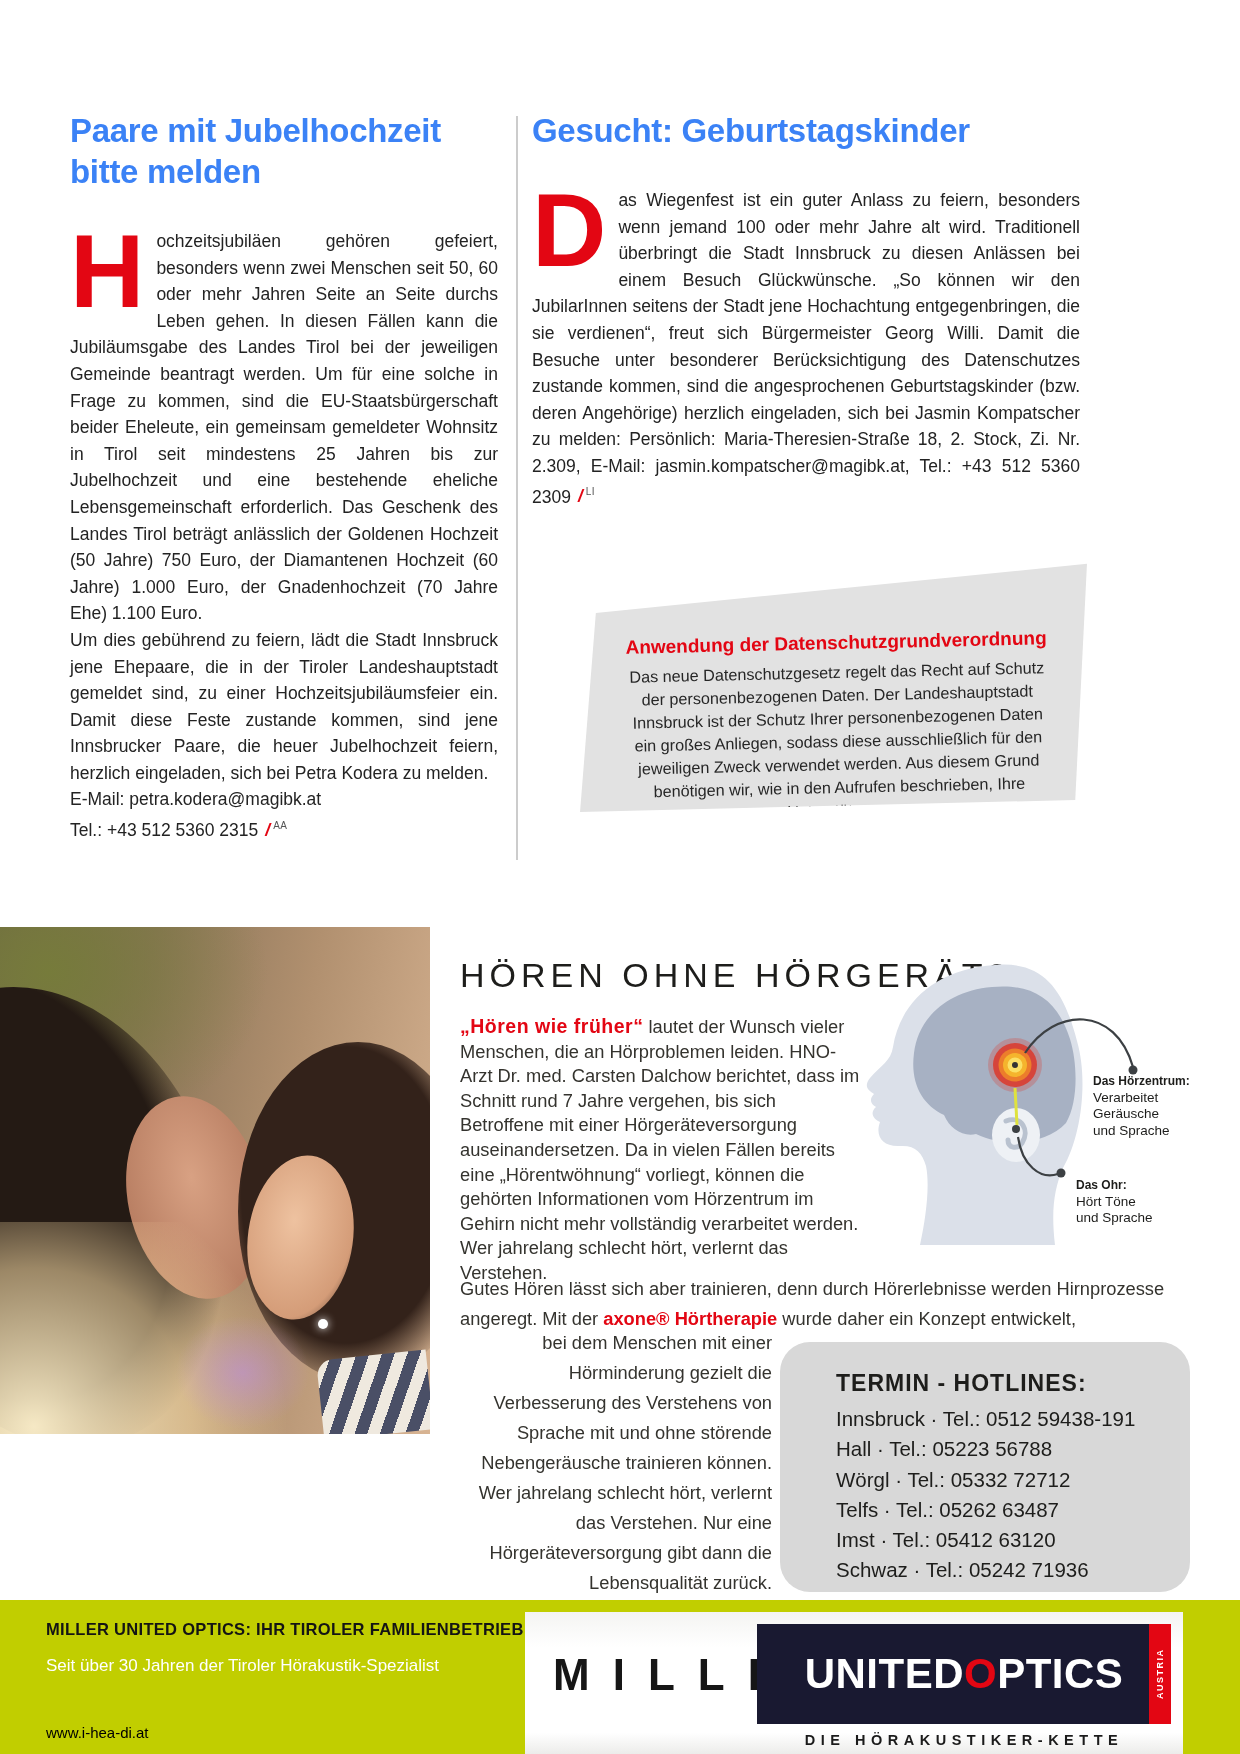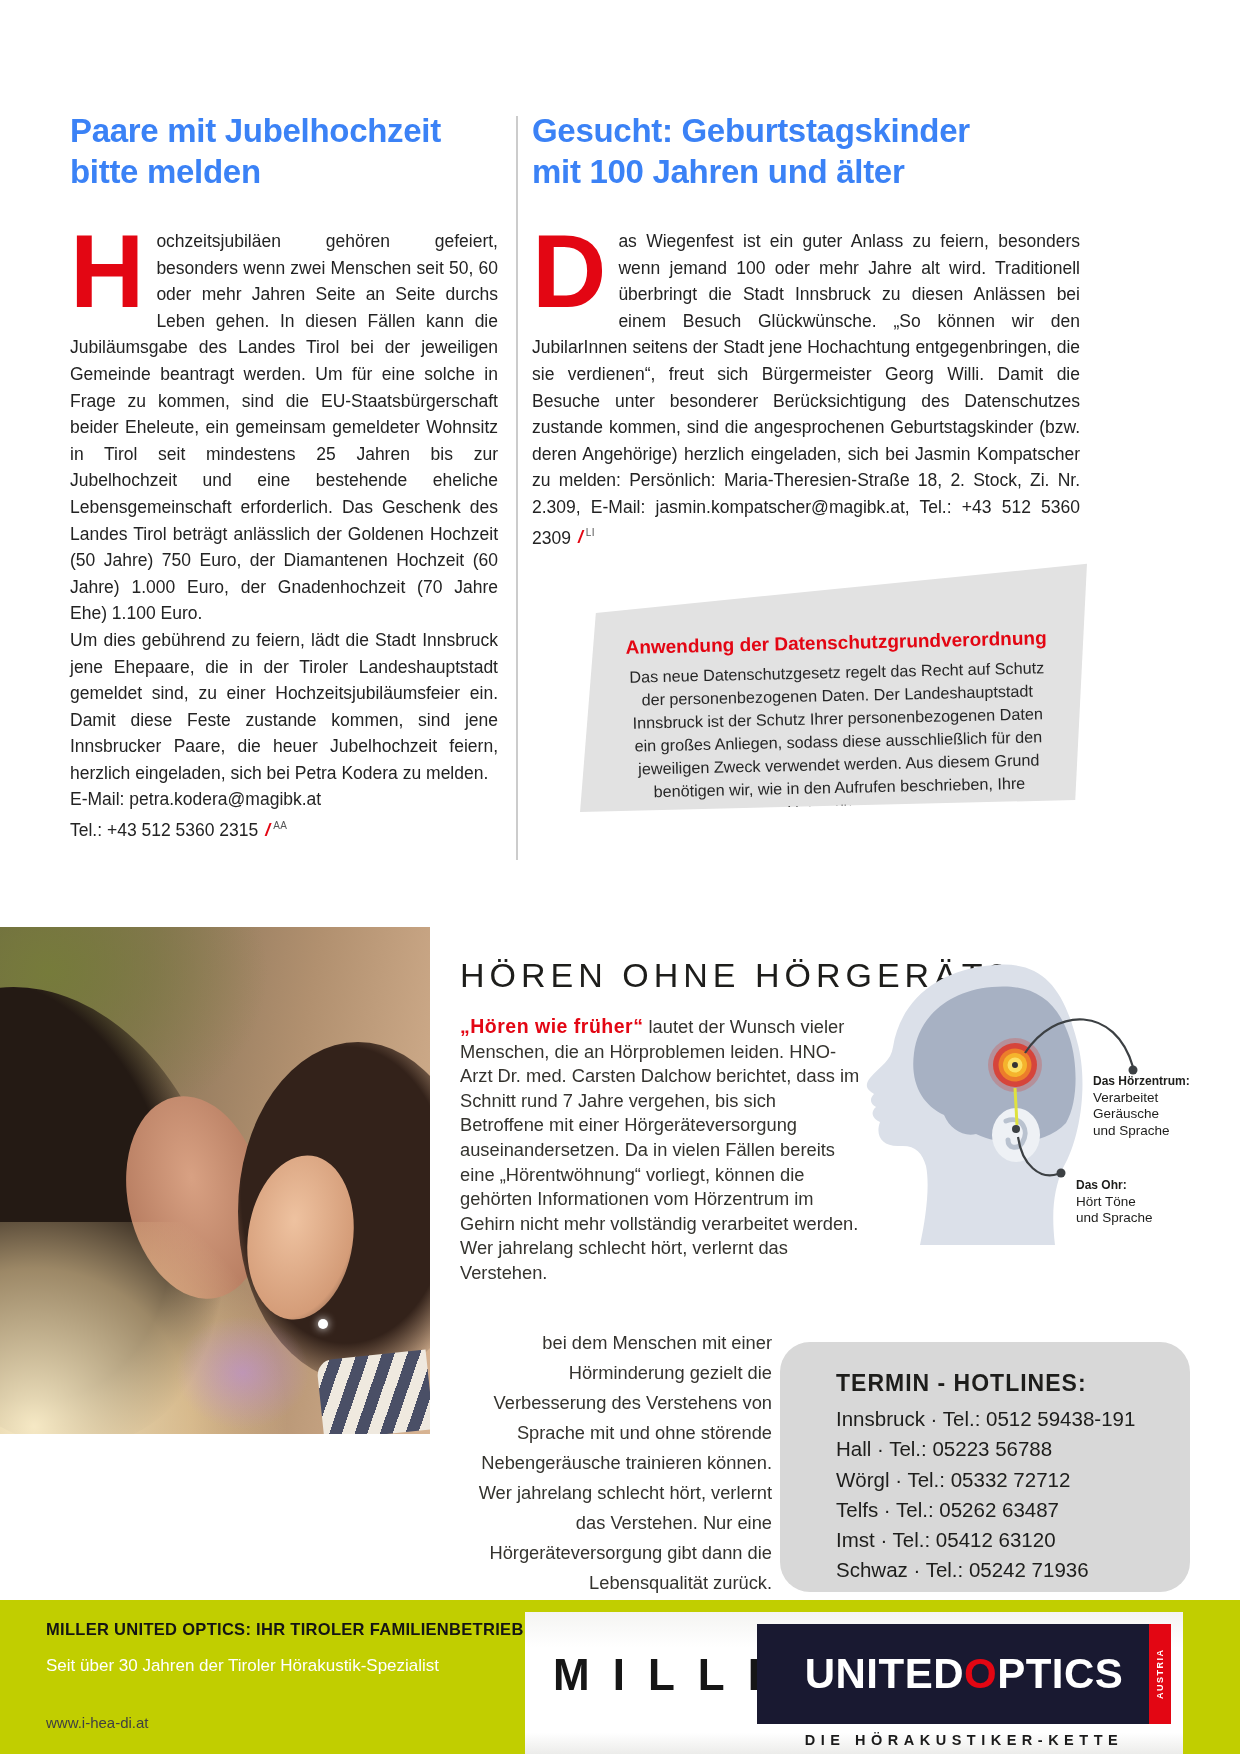--- a/index.html
+++ b/index.html
@@ -99,21 +99,21 @@
     position:absolute; left:780px; top:1342px; width:410px; height:250px;
     background:#d8d8d8; border-radius:30px; padding:28px 17px 0 56px;
   }
   .hotlines-title { font-size:23px; font-weight:700; letter-spacing:1px; color:#1d1d1b; margin-bottom:7px; }
   .hotline-entry  { font-size:20.5px; line-height:30.3px; color:#1d1d1b; }
 
   
   .footer { position:absolute; left:0; top:1600px; width:1240px; height:154px; background:#c1ce00; }
   .footer-claim    { position:absolute; left:46px; top:20px;  font-size:16.5px; font-weight:700; color:#141414; letter-spacing:0.3px; }
   .footer-subclaim { position:absolute; left:46px; top:56px;  font-size:17px; color:#ffffff; }
-  .footer-website  { position:absolute; left:46px; top:114px; font-size:15px;   color:#404040; }
+  .footer-website  { position:absolute; left:46px; top:124px; font-size:15px;   color:#000000; }
   .logo-box {
     position:absolute; left:525px; top:12px; width:658px; height:142px;
     background: linear-gradient(180deg,#f4f4f2,#ffffff 25%,#ffffff 85%,#ececea);
   }
   .logo-miller {
     position:absolute; left:28px; top:38px;
     font-size:44px; font-weight:600; letter-spacing:23px; color:#161616;
   }
   .logo-navy {
     position:absolute; left:232px; top:12px; width:414px; height:100px;
@@ -148,21 +148,20 @@
       <span>E-Mail: petra.kodera@magibk.at</span><br>
       <span>Tel.: +43 512 5360 2315</span><span class="author-mark"><span class="slash">/</span><sup>AA</sup></span>
     </p>
   </section>
 
   <div class="col-rule"></div>
 
   <section class="article article-right">
     <h1 class="article-title">
       <span>Gesucht: Geburtstagskinder</span><br>
-      <span>mit 100 Jahren und älter</span>
     </h1>
     <p class="article-body"><span class="dropcap">D</span><span>as Wiegenfest ist ein guter Anlass zu feiern, besonders wenn jemand 100 oder mehr Jahre alt wird. Traditionell überbringt die Stadt Innsbruck zu diesen Anlässen bei einem Besuch Glückwünsche. „So können wir den JubilarInnen seitens der Stadt jene Hochachtung entgegenbringen, die sie verdienen“, freut sich Bürgermeister Georg Willi. Damit die Besuche unter besonderer Berücksichtigung des Datenschutzes zustande kommen, sind die angesprochenen Geburtstagskinder (bzw. deren Angehörige) herzlich eingeladen, sich bei Jasmin Kompatscher zu melden: Persönlich: Maria-Theresien-Straße 18, 2. Stock, Zi. Nr. 2.309, E-Mail: jasmin.kompatscher@magibk.at, Tel.: +43 512 5360 2309</span><span class="author-mark"><span class="slash">/</span><sup>LI</sup></span></p>
   </section>
 
   <div class="privacy-box">
     <div class="privacy-inner">
       <div class="privacy-title">Anwendung der Datenschutzgrundverordnung</div>
       <div class="privacy-body">Das neue Datenschutzgesetz regelt das Recht auf Schutz der personenbezogenen Daten. Der Landeshauptstadt Innsbruck ist der Schutz Ihrer personenbezogenen Daten ein großes Anliegen, sodass diese ausschließlich für den jeweiligen Zweck verwendet werden. Aus diesem Grund benötigen wir, wie in den Aufrufen beschrieben, Ihre Unterstützung.</div>
     </div>
   </div>
@@ -208,20 +207,21 @@
       <span>Geräusche</span>
       <span>und Sprache</span>
     </div>
     <div class="diag-label label2">
       <b>Das Ohr:</b>
       <span>Hört Töne</span>
       <span>und Sprache</span>
     </div>
   </div>
 
+  <p class="ad-para2 ad-text"><span>Gutes Hören lässt sich aber trainieren, denn durch Hörerlebnisse werden Hirnprozesse angeregt. Mit der </span><span class="ad-brand">axone® Hörtherapie</span><span> wurde daher ein Konzept entwickelt,</span></p>
 
   <p class="ad-para3 ad-text">bei dem Menschen mit einer Hörminderung gezielt die Verbesserung des Verstehens von Sprache mit und ohne störende Nebengeräusche trainieren können. Wer jahrelang schlecht hört, verlernt das Verstehen. Nur eine Hörgeräteversorgung gibt dann die Lebensqualität zurück.</p>
 
   <div class="hotlines">
     <div class="hotlines-title">TERMIN - HOTLINES:</div>
     <div class="hotline-entry">Innsbruck · Tel.: 0512 59438-191</div>
     <div class="hotline-entry">Hall · Tel.: 05223 56788</div>
     <div class="hotline-entry">Wörgl · Tel.: 05332 72712</div>
     <div class="hotline-entry">Telfs · Tel.: 05262 63487</div>
     <div class="hotline-entry">Imst · Tel.: 05412 63120</div>

